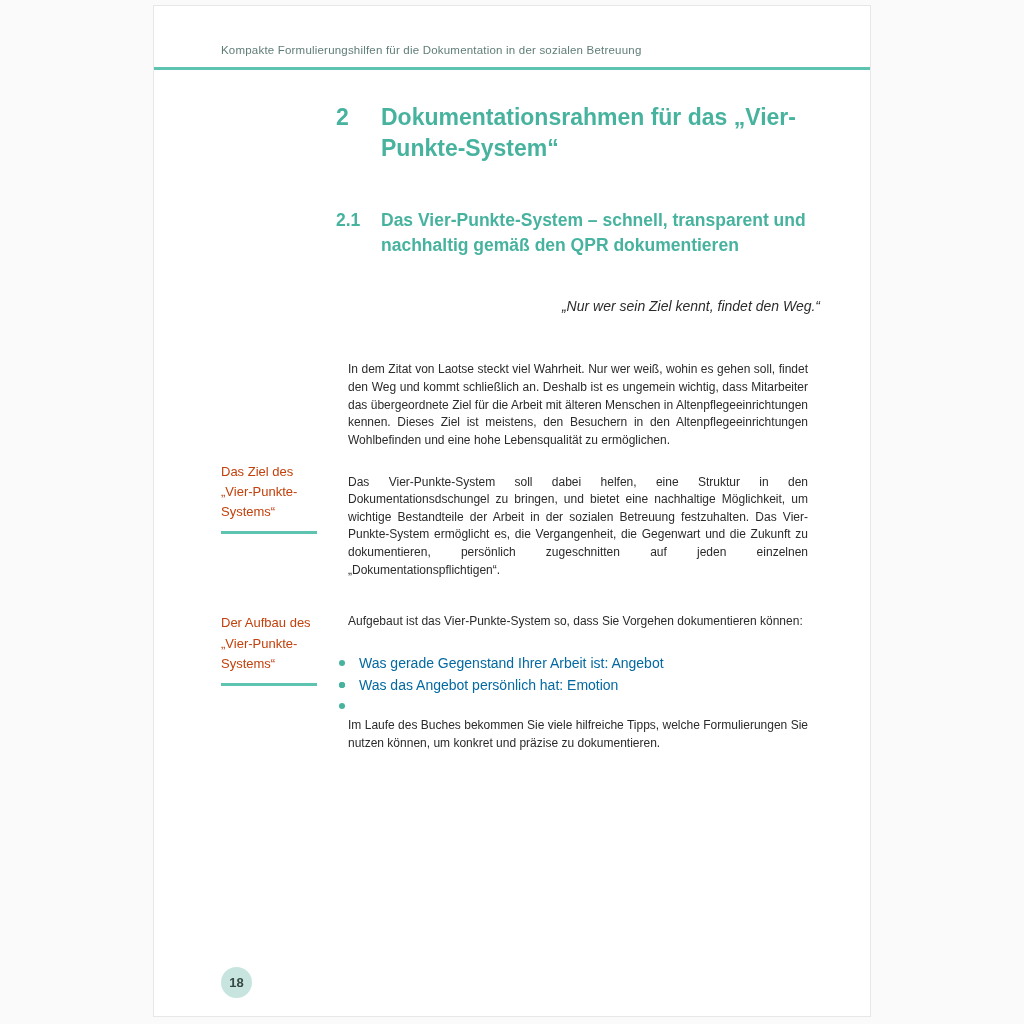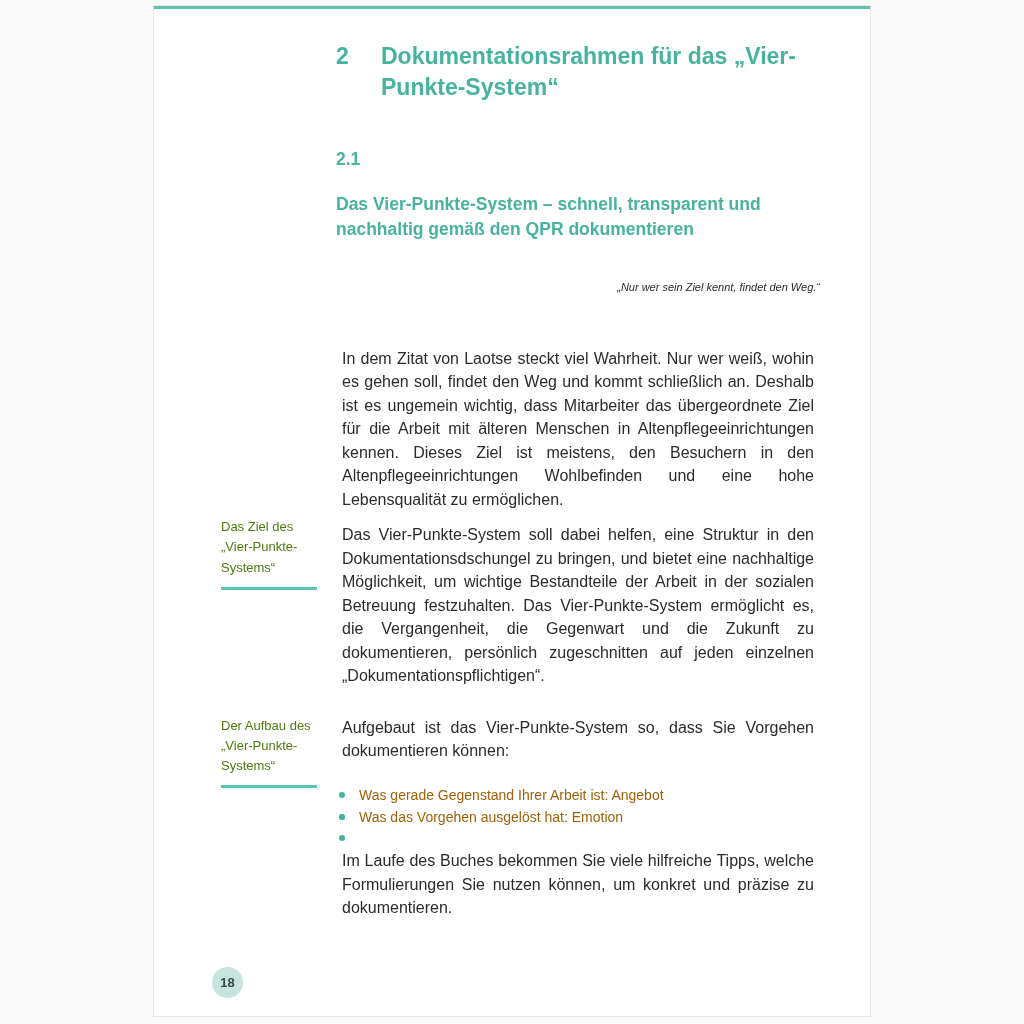--- a/index.html
+++ b/index.html
@@ -52,101 +52,101 @@
     margin-bottom: 44px;
   }
   .h1 .num { flex: 0 0 45px; }
   .h2 {
     display: flex;
     color: #47b39f;
     font-weight: 700;
     font-size: 17.5px;
     line-height: 1.4;
     margin-bottom: 38px;
-    flex-direction: column;
   }
   .h2 .num { flex: 0 0 45px; }
 
   .quote {
     text-align: right;
     font-style: italic;
-    font-size: 11px;
+    font-size: 14px;
     line-height: 1.6;
     color: #2b2b2b;
-    margin-bottom: 44px;
+    margin-bottom: 32px;
   }
   .quote .author { font-style: italic; }
 
   .para {
-    font-size: 16px;
+    font-size: 12px;
     line-height: 1.47;
     color: #2b2b2b;
     text-align: justify;
-    margin: 6px;
+    margin: 12px;
     hyphens: auto;
   }
   .gap-top { margin-top: 22px; }
 
   .margin-note {
     font-size: 13px;
     line-height: 1.55;
-    color: #4d7c0f;
+    color: #c2410c;
   }
   .margin-note .rule {
     width: 96px;
     height: 3px;
     background: #5ec3b1;
     margin-top: 9px;
   }
 
   ul.bullets {
     list-style: none;
     margin: 22px 0 0 0;
     padding: 0;
   }
   ul.bullets li {
     position: relative;
     padding-left: 23px;
     font-size: 14px;
     line-height: 1.47;
-    color: #a16207;
+    color: #0369a1;
     text-align: justify;
     margin: 0 0 1px 0;
   }
   ul.bullets li .dot {
     position: absolute;
     left: 3px;
     top: 7px;
     width: 6px;
     height: 6px;
     border-radius: 50%;
     background: #47b39f;
   }
 
   .page-number {
     position: absolute;
-    left: 58px;
+    left: 67px;
     top: 961px;
     width: 31px;
     height: 31px;
     border-radius: 50%;
     background: #c7e5de;
     color: #374743;
     font-size: 13px;
     font-weight: 700;
     display: flex;
     align-items: center;
     justify-content: center;
   }
 </style>
 </head>
 <body>
 
 <div class="sheet">
 
+  <div class="running-head">Kompakte Formulierungshilfen für die Dokumentation in der sozialen Betreuung</div>
   <div class="top-rule"></div>
 
   <div class="content">
 
     <div class="margin-cell"></div>
     <div class="body-cell">
       <div class="h1">
         <span class="num">2</span>
         <span>Dokumentationsrahmen für das „Vier-Punkte-System“</span>
       </div>
@@ -186,21 +186,21 @@
       <div class="margin-note gap-top">
         <span>Der Aufbau des „Vier-Punkte-Systems“</span>
         <div class="rule"></div>
       </div>
     </div>
     <div class="body-cell">
       <p class="para gap-top">Aufgebaut ist das Vier-Punkte-System so, dass Sie Vorgehen dokumentieren können:</p>
       <ul class="bullets">
         <li><span class="dot"></span><span>Was gerade Gegenstand Ihrer Arbeit ist: Angebot</span></li>
         <li><span class="dot"></span></li>
-        <li><span class="dot"></span><span>Was das Vorgehen ausgelöst hat: Emotion</span></li>
+        <li><span class="dot"></span><span>Was das Angebot persönlich hat: Emotion</span></li>
         <li><span class="dot"></span></li>
       </ul>
       <p class="para gap-top">Im Laufe des Buches bekommen Sie viele hilfreiche Tipps, welche Formulierungen Sie nutzen können, um konkret und präzise zu dokumentieren.</p>
     </div>
 
   </div>
 
   <div class="page-number">
     <span>18</span>
   </div>

